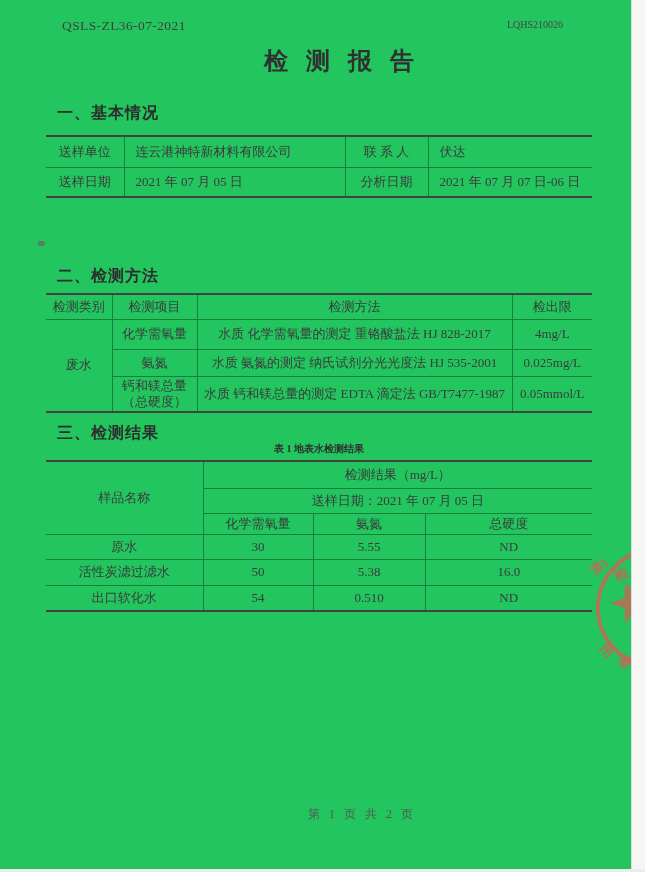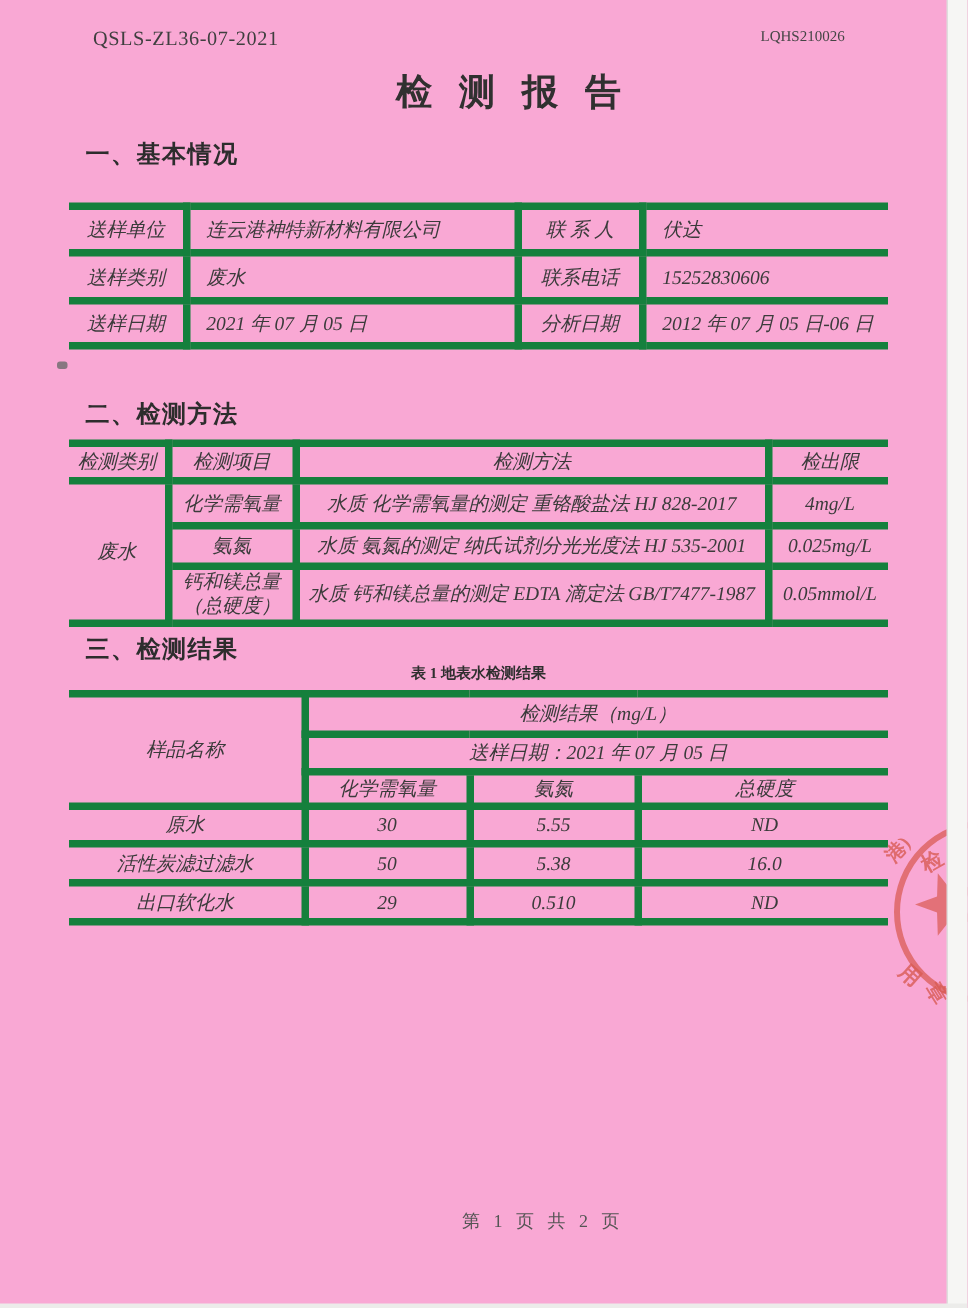--- a/index.html
+++ b/index.html
@@ -1,34 +1,34 @@
 <!DOCTYPE html>
 <html><head>
 <meta charset="utf-8">
 <style>
   html,body{margin:0;padding:0;background:#e8e8e6;}
   .page{
     position:relative;width:645px;height:872px;margin:0;
-    background:#f9a8d4;overflow:hidden;
+    background:#22c55e;overflow:hidden;
     font-family:"Liberation Serif","DejaVu Serif",serif;
     color:#3b3b3b;
   }
   .doc-code{position:absolute;left:62px;top:18px;font-size:13.5px;letter-spacing:.4px;color:#3f3f3f;}
   .report-no{position:absolute;left:507px;top:19px;font-size:10px;color:#454545;}
   .title{position:absolute;left:0;top:45px;width:612px;text-align:center;
          font-size:24px;font-weight:bold;letter-spacing:6px;color:#303030;margin-left:36px;}
   .sec-heading{position:absolute;left:57px;font-size:16px;font-weight:bold;color:#2d2d2d;letter-spacing:1px;}
-  #h-basic{top:93px}
+  #h-basic{top:103px}
   #h-method{top:266px}
   #h-result{top:423px}
   .tbl{position:absolute;border-collapse:collapse;table-layout:fixed;
        font-size:13px;color:#3b3b3b;
        border-top:2px solid #424242;border-bottom:2px solid #424242;}
-  .tbl td{border:5px solid #15803d;text-align:center;vertical-align:middle;
-          padding:0 4px;overflow:hidden;font-style:italic;}
+  .tbl td{border:1px solid #15803d;text-align:center;vertical-align:middle;
+          padding:0 4px;overflow:hidden;}
   .tbl tr>td:first-child{border-left:none;}
   .tbl tr>td:last-child{border-right:none;}
   .tbl td.left{text-align:left;padding-left:11px;}
   #tbl-basic{left:46px;top:135px;width:546px;}
   #tbl-method{left:46px;top:293px;width:546px;}
   #tbl-result{left:46px;top:460px;width:546px;}
   .tbl-caption{position:absolute;left:46px;top:442px;width:546px;text-align:center;
                font-size:10px;font-weight:bold;color:#2f2f2f;}
   .prelines{white-space:pre-line;line-height:1.25;}
   .footer{position:absolute;left:0;top:806px;width:632px;text-align:center;
@@ -59,31 +59,25 @@
         <col style="width:83px">
         <col style="width:164px">
       </colgroup>
     <tbody>
         <tr style="height:31px">
       <td>送样单位</td>
       <td class="left">连云港神特新材料有限公司</td>
       <td>联 系 人</td>
       <td class="left">伏达</td>
     </tr>
-    <tr style="height:32px">
-      <td>送样类别</td>
-      <td class="left">废水</td>
-      <td>联系电话</td>
-      <td class="left">15252830606</td>
-    </tr>
     <tr style="height:30px">
       <td>送样日期</td>
       <td class="left">2021 年 07 月 05 日</td>
       <td>分析日期</td>
-      <td class="left">2012 年 07 月 05 日-06 日</td>
+      <td class="left">2021 年 07 月 07 日-06 日</td>
     </tr>
   </tbody>
     </table>
 
   <div class="sec-heading" id="h-method">二、检测方法</div>
 
   <table class="tbl" id="tbl-method">
     <colgroup>
         <col style="width:66px">
         <col style="width:85px">
@@ -147,21 +141,21 @@
       <td>ND</td>
     </tr>
     <tr style="height:26px">
       <td>活性炭滤过滤水</td>
       <td>50</td>
       <td>5.38</td>
       <td>16.0</td>
     </tr>
     <tr style="height:26px">
       <td>出口软化水</td>
-      <td>29</td>
+      <td>54</td>
       <td>0.510</td>
       <td>ND</td>
     </tr>
   </tbody>
     </table>
 
   <div class="footer">第 1 页 共 2 页</div>
 
   <svg class="stamp" width="67" height="140" viewBox="0 0 67 140">
     <circle cx="79" cy="66" r="59" fill="none" stroke="#d95c55" stroke-width="4" opacity="0.75"></circle>

